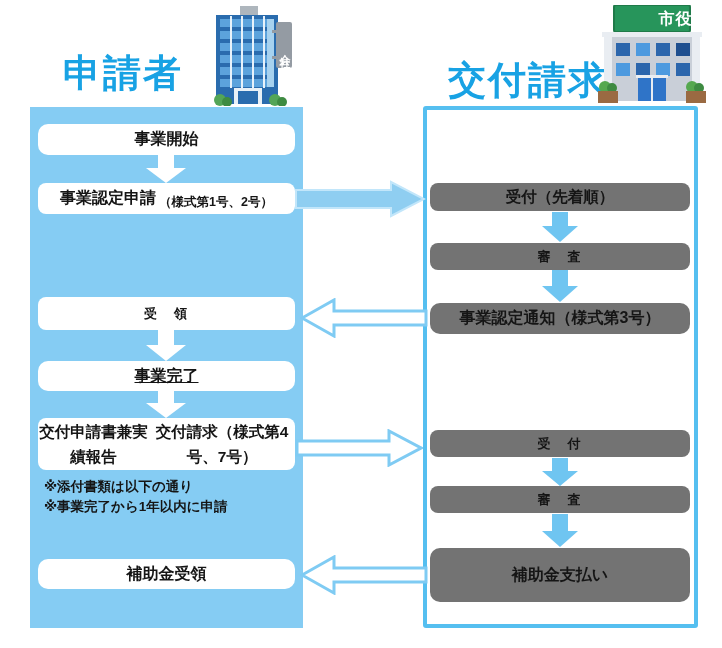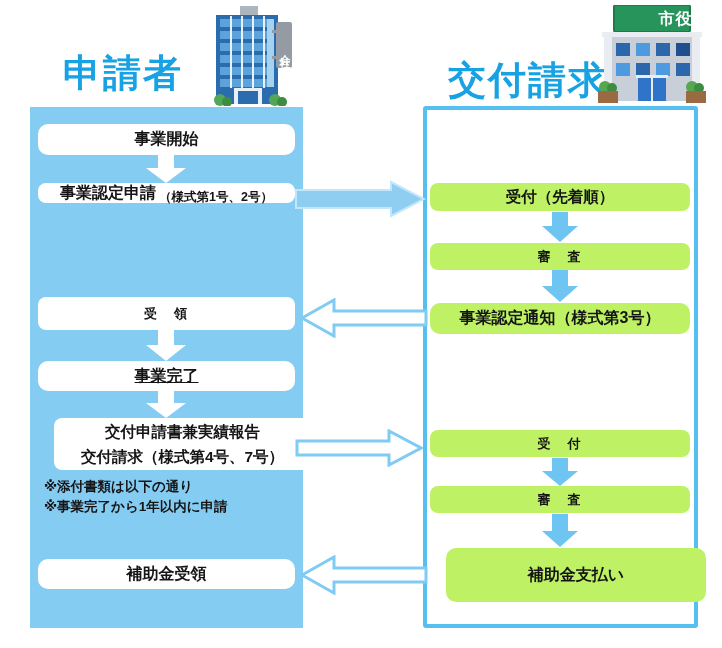--- a/index.html
+++ b/index.html
@@ -19,25 +19,25 @@
     position:absolute;left:423px;top:106px;width:275px;height:522px;
     background:#ffffff;border:4px solid #55BFF0;border-radius:3px;
     box-sizing:border-box;z-index:1;
   }
   .wbox{
     position:absolute;left:38px;width:257px;background:#ffffff;border-radius:8px;
     z-index:2;text-align:center;font-weight:bold;color:#151515;
     display:flex;align-items:center;justify-content:center;
   }
   .rbox{
-    position:absolute;left:430px;width:260px;background:#bef264;border-radius:8px;
+    position:absolute;left:430px;width:260px;background:#737373;border-radius:8px;
     z-index:2;text-align:center;font-weight:bold;color:#151515;
     display:flex;align-items:center;justify-content:center;
   }
-  .two-line{flex-direction:column;margin-left:16px;}
+  .two-line{flex-direction:row;}
   .sub-label{font-size:12.5px;margin-left:3px;margin-top:8px;}
   .note{
     position:absolute;left:44px;z-index:2;font-size:13.5px;font-weight:bold;
     color:#151515;white-space:nowrap;
   }
   .arrow-svg{position:absolute;z-index:3;display:block;}
   .building-svg{position:absolute;z-index:2;display:block;}
   .bsign{
     position:absolute;z-index:4;color:#ffffff;font-weight:bold;text-align:center;
   }
@@ -85,21 +85,21 @@
     <circle cx="72" cy="96" r="5" fill="#3E8B42"></circle>
   </svg>
   <div class="bsign bsign-company">会社</div>
 
   <div class="panel-left"></div>
 
   <div class="wbox fs16" style="top:124px;height:31px;">
     <span>事業開始</span>
   </div>
 
-  <div class="wbox" style="top:183px;height:20px;">
+  <div class="wbox" style="top:183px;height:31px;">
     <span class="fs16">事業認定申請</span>
     <span class="sub-label">（様式第1号、2号）</span>
   </div>
 
   <div class="wbox fs17" style="top:297px;height:33px;">
     <span>受　領</span>
   </div>
 
   <div class="wbox fs16" style="top:361px;height:30px;text-decoration:underline;">
     <span>事業完了</span>

